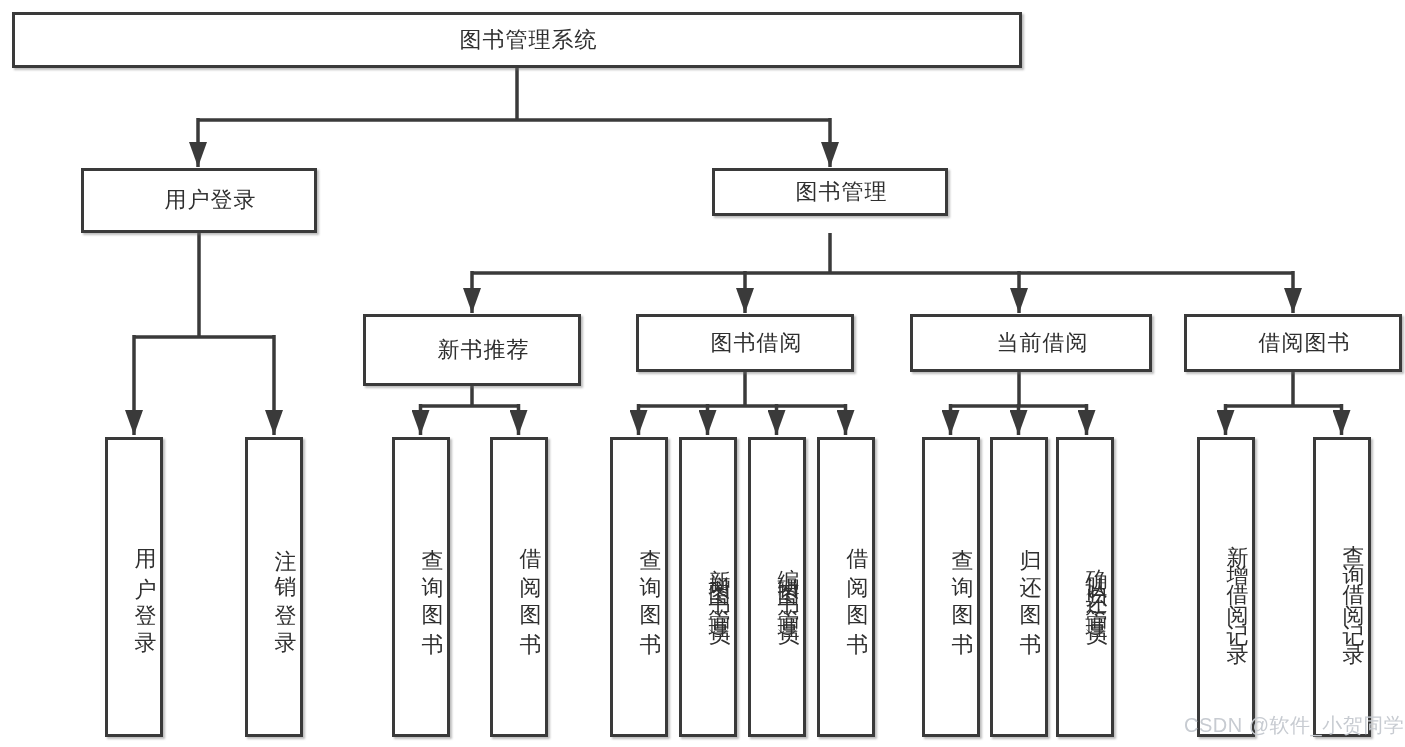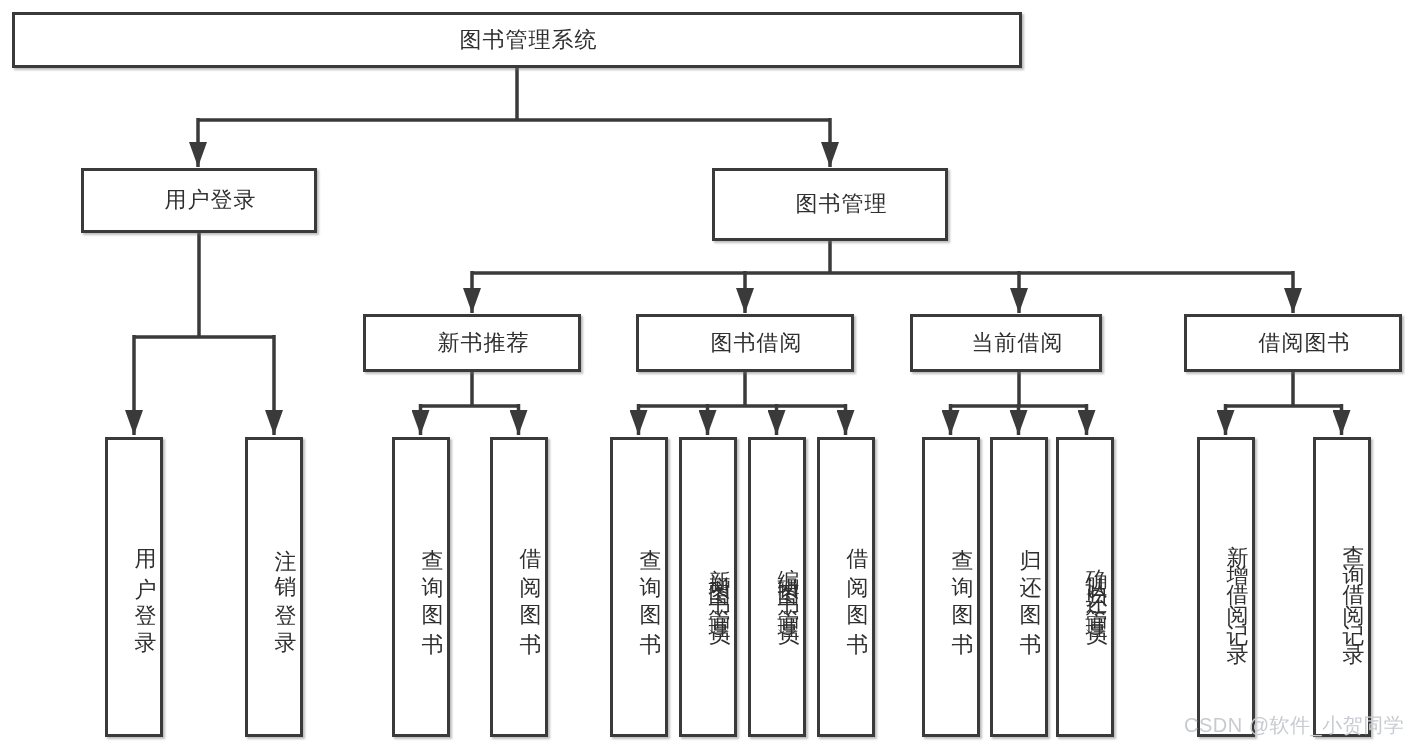--- a/index.html
+++ b/index.html
@@ -87,31 +87,31 @@
     </g>
   </svg>
 
   <div class="box hbox" style="left:12px;top:12px;width:1010px;height:56px">
     <span>图书管理系统</span>
   </div>
 
   <div class="box hbox" style="left:81px;top:168px;width:236px;height:65px">
     <span>用户登录</span>
   </div>
-  <div class="box hbox" style="left:712px;top:168px;width:236px;height:73px">
+  <div class="box hbox" style="left:712px;top:168px;width:236px;height:48px">
     <span>图书管理</span>
   </div>
 
-  <div class="box hbox" style="left:363px;top:314px;width:218px;height:58px">
+  <div class="box hbox" style="left:363px;top:314px;width:218px;height:72px">
     <span>新书推荐</span>
   </div>
   <div class="box hbox" style="left:636px;top:314px;width:218px;height:58px">
     <span>图书借阅</span>
   </div>
-  <div class="box hbox" style="left:910px;top:314px;width:192px;height:58px">
+  <div class="box hbox" style="left:910px;top:314px;width:242px;height:58px">
     <span>当前借阅</span>
   </div>
   <div class="box hbox" style="left:1184px;top:314px;width:218px;height:58px">
     <span>借阅图书</span>
   </div>
 
   <div class="box vbox sp4" style="left:105px;top:437px;width:58px;height:300px">
     <span>用户登录</span>
   </div>
   <div class="box vbox sp4" style="left:245px;top:437px;width:58px;height:300px">

